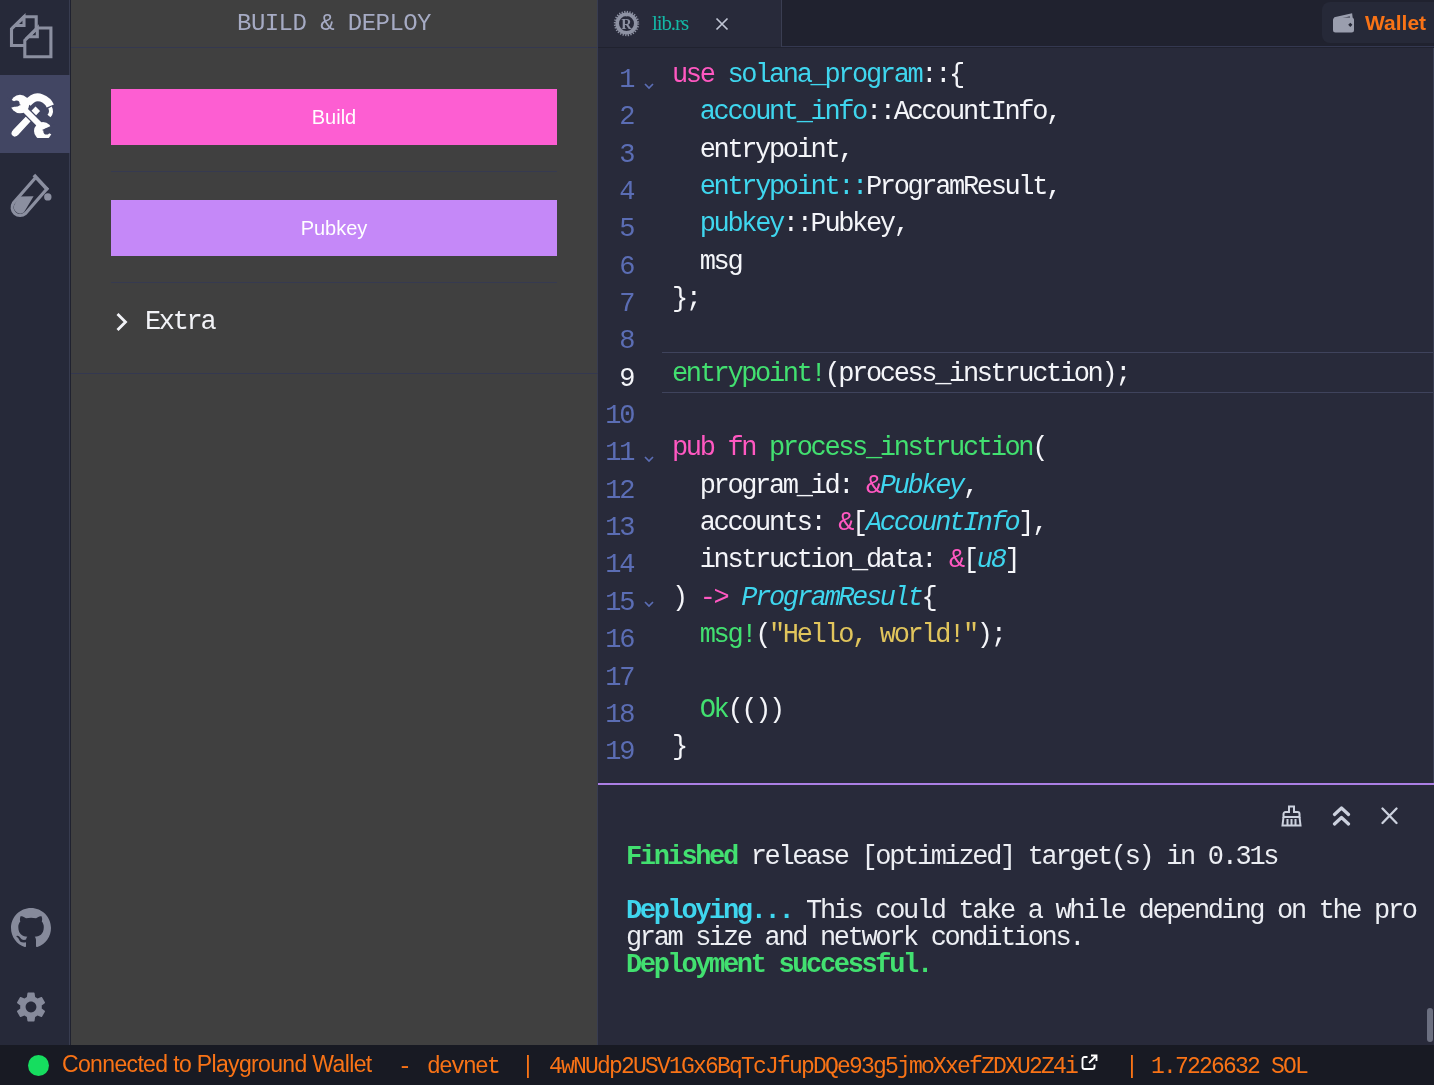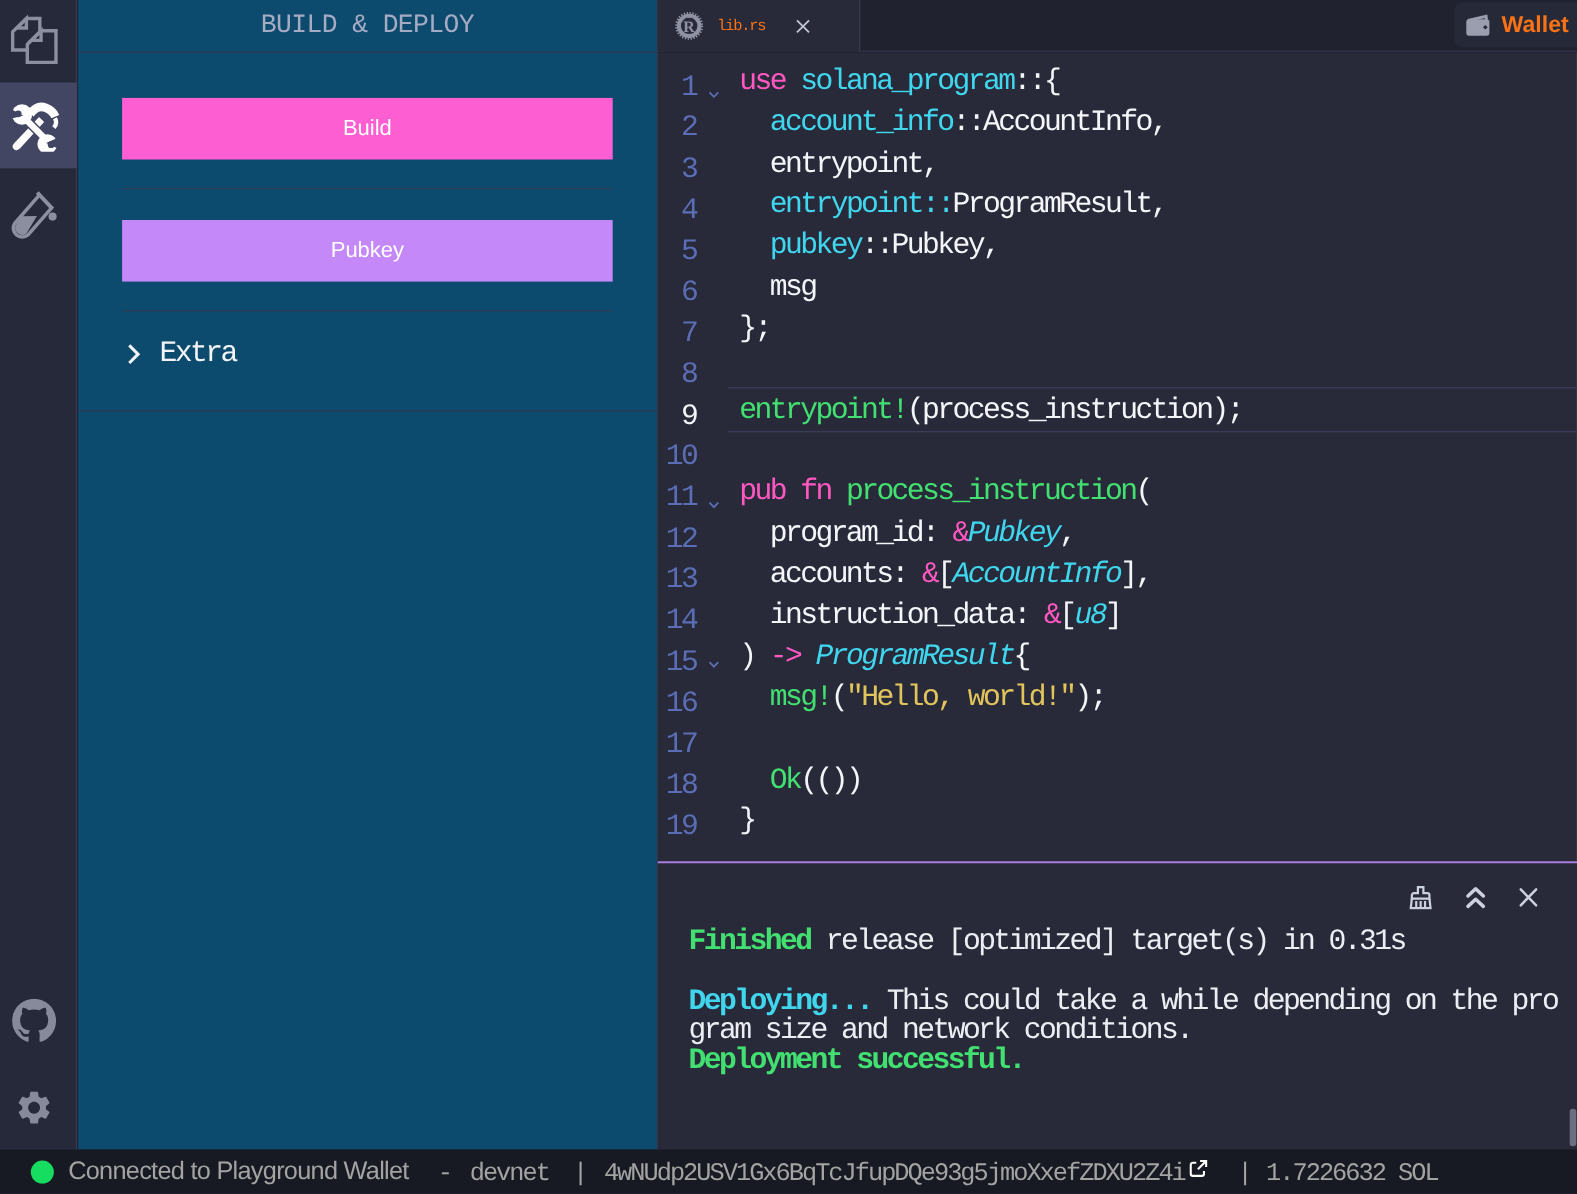--- a/index.html
+++ b/index.html
@@ -7,40 +7,40 @@
   body { font-family:"Liberation Sans", sans-serif; position:relative; }
 
   
   #strip { position:absolute; left:0; top:0; width:70px; height:1045px;
            background:#262939; border-right:1px solid #383c50; z-index:5; }
   #sel { position:absolute; left:0; top:75px; width:70px; height:78px; background:#424663; }
   #strip svg { position:absolute; }
 
   
   #panel { position:absolute; left:71px; top:0; width:527px; height:1045px;
-           background:#0c4a6e; border-right:1px solid #383c50;text-align:center; }
+           background:#404040; border-right:1px solid #383c50;text-align:center; }
   #ptitle { height:48px; border-bottom:1px solid #343850; display:flex; align-items:center;
             justify-content:center; color:#a6abc4; font-family:"Liberation Mono",monospace;
             font-size:24px; letter-spacing:-0.55px; }
   .btn { position:absolute; left:40px; width:446px; height:56px; border-radius:0;
          display:flex; align-items:center; justify-content:center;
          color:#fff; font-size:20px; }
   #bbuild { top:89px; background:#fd5ed2; }
   #bupgr  { top:200px; background:#c588f8; }
   .sep { position:absolute; left:40px; width:446px; height:0; border-top:1px solid #363a50; }
   #extra { position:absolute; left:44px; top:308px; height:28px; display:flex; align-items:center;
            color:#f2f3f7; font-family:"Liberation Mono",monospace; font-size:27px; letter-spacing:-2.35px; }
   #pbot { position:absolute; left:0; top:373px; width:527px; border-top:1px solid #343850; }
 
   
   #tabbar { position:absolute; left:598px; top:0; width:836px; height:47px;
             background:#20222f; border-bottom:1px solid #343850; }
   #tab { position:absolute; left:0; top:0; width:184px; height:47px; background:#282a3a;
          border-right:1px solid #3a3e52; display:flex; align-items:center; }
-  #tabname { font-family:Liberation Mono, monospace; font-size:14px; letter-spacing:-1.1px; color:#f97316; margin-left:12px; }
+  #tabname { font-family:Liberation Serif, serif; font-size:21px; letter-spacing:-1.1px; color:#14b8a6; margin-left:12px; }
   #wallet { position:absolute; left:724px; top:2px; height:41px; width:122px;
             background:#262938; border-radius:8px; display:flex; align-items:center; }
   #wallet span.wt { color:#f97316; font-size:21px; font-weight:bold; margin-left:9px; }
 
   
   #editor { position:absolute; left:598px; top:48px; width:836px; height:735px;
             background:#282a3a; overflow:hidden; border-right:1px solid #3a3e52; }
   #gutter { position:absolute; left:0; top:14px; width:35px; text-align:right;
             font-family:"Liberation Mono",monospace; font-size:27px; letter-spacing:-2.35px;
             line-height:37.35px; color:#5b6db4; }
@@ -62,21 +62,21 @@
   #tout { position:absolute; left:28px; top:58.5px; font-family:"Liberation Mono",monospace;
           font-size:27px; letter-spacing:-2.35px; line-height:27px; color:#eceef3; white-space:pre; }
   #terminal svg.ti { position:absolute; }
   #tscroll { position:absolute; right:1px; top:223px; width:6px; height:34px;
              background:#6b6f80; border-radius:3px; }
 
   
   #status { position:absolute; left:0; top:1045px; width:1434px; height:40px; background:#181a23; }
   #status > * { position:absolute; }
   #dot { left:28px; top:10px; width:21px; height:21px; border-radius:50%; background:#16dd5f; }
-  .sb { color:#a3a3a3; top:9px; }
+  .sb { color:#f97316; top:9px; }
   .sbs { font-size:23px; letter-spacing:-0.65px; top:6px; }
   .sbm { font-family:"Liberation Mono",monospace; font-size:23px; letter-spacing:-1.8px; }
 </style>
 </head>
 <body>
 
 <div id="strip">
   <div id="sel"></div>
 
   <svg style="left:0px; top:0px;" width="60" height="62" viewBox="0 0 60 62">

